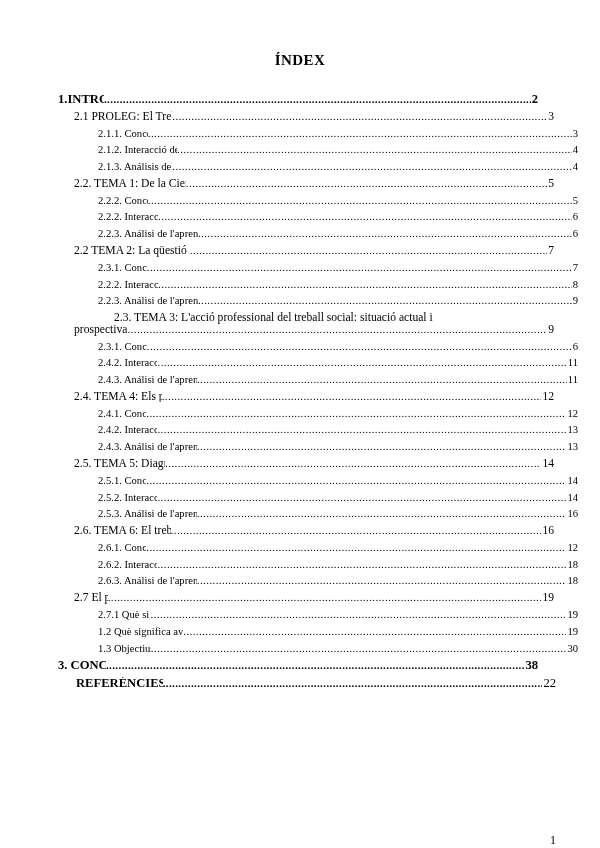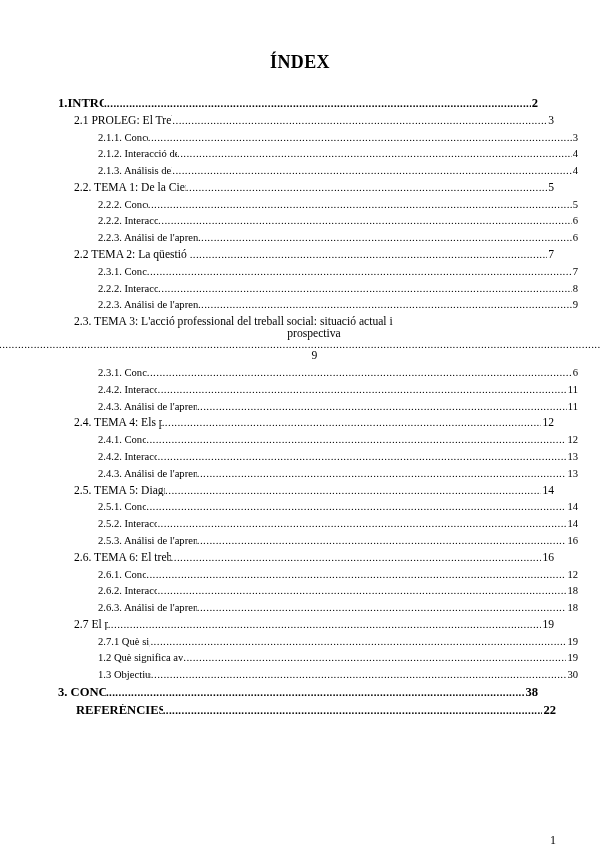--- a/index.html
+++ b/index.html
@@ -18,21 +18,21 @@
   .page {
     position: relative;
     width: 600px;
     height: 848px;
     box-sizing: border-box;
     padding: 0;
   }
   .doc-title {
     text-align: center;
     font-weight: bold;
-    font-size: 18px;
+    font-size: 15px;
     letter-spacing: 0.4px;
     margin-top: 52px;
     margin-bottom: 0;
   }
   .toc {
     margin-top: 24px;
     padding-left: 58px;
     padding-right: 62px;
   }
   .toc-row {
@@ -69,42 +69,42 @@
     font-size: 12.6px;
     font-weight: bold;
     margin-left: 0px;
   }
   .lvl-1 .toc-page { font-weight: bold; }
   .lvl-1b {
     font-size: 12.6px;
     font-weight: bold;
     margin-left: 18px;
   }
-  .lvl-1b .toc-page { font-weight: bold; }
+  .lvl-1b .toc-page { font-weight: normal; }
   .lvl-2 {
     font-size: 11.6px;
     margin-left: 16px;
   }
   .lvl-3 {
     font-size: 10.6px;
     margin-left: 40px;
   }
   .toc-row.wrap-row {
     display: block;
     margin-bottom: 5.2px;
   }
   .toc-row.wrap-row .line1 {
     display: block;
+    margin-left: 40px;
   }
   .toc-row.wrap-row .line2 {
     display: flex;
-    align-items: center;
+    align-items: flex-end;
     width: 100%;
     white-space: nowrap;
-    flex-direction: column;
   }
   .toc-row.wrap-row .line2 .cont {
     flex: 0 1 auto;
   }
   .page-number {
     position: absolute;
     right: 44px;
     bottom: 52px;
     font-size: 12px;
   }

